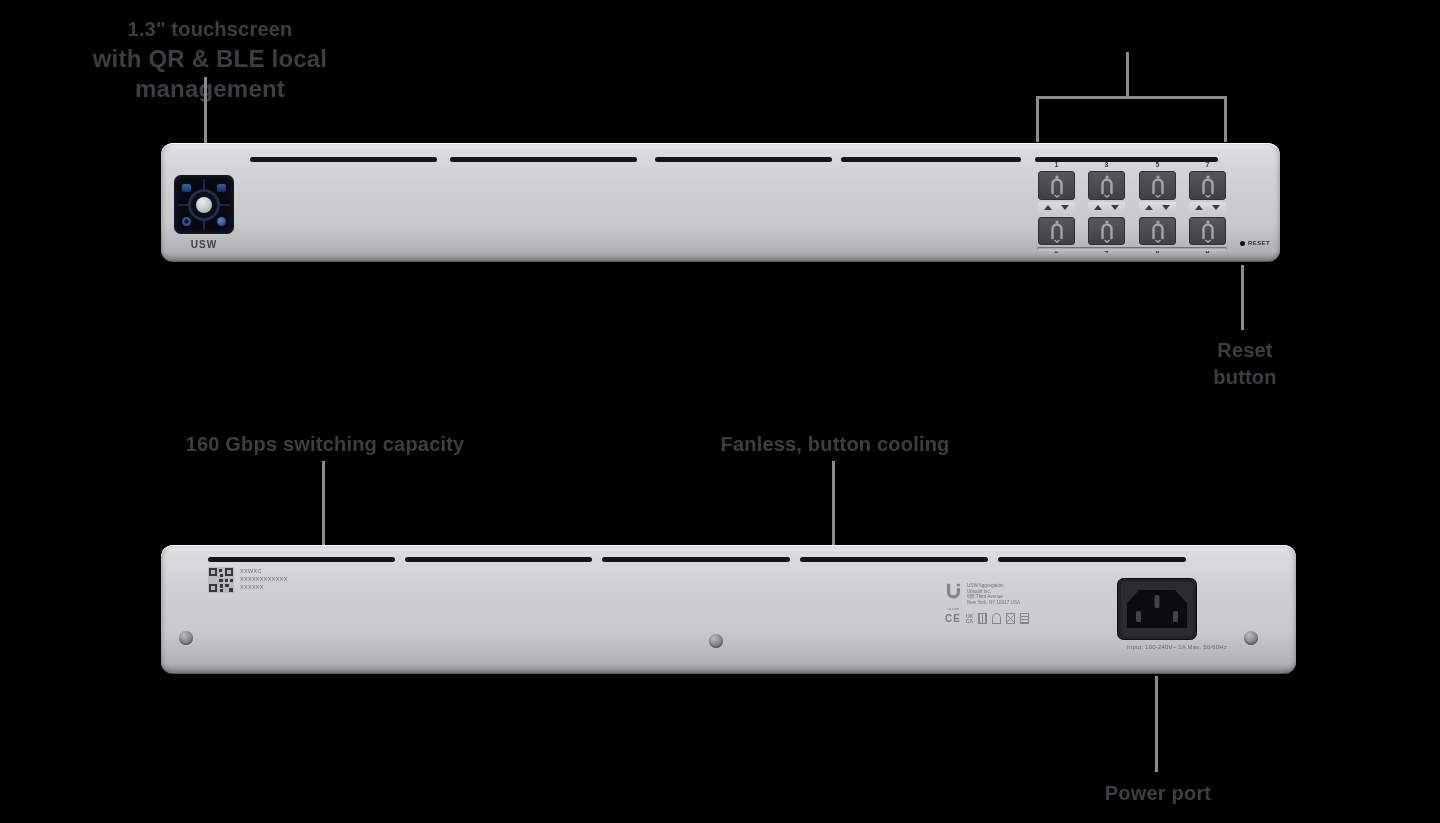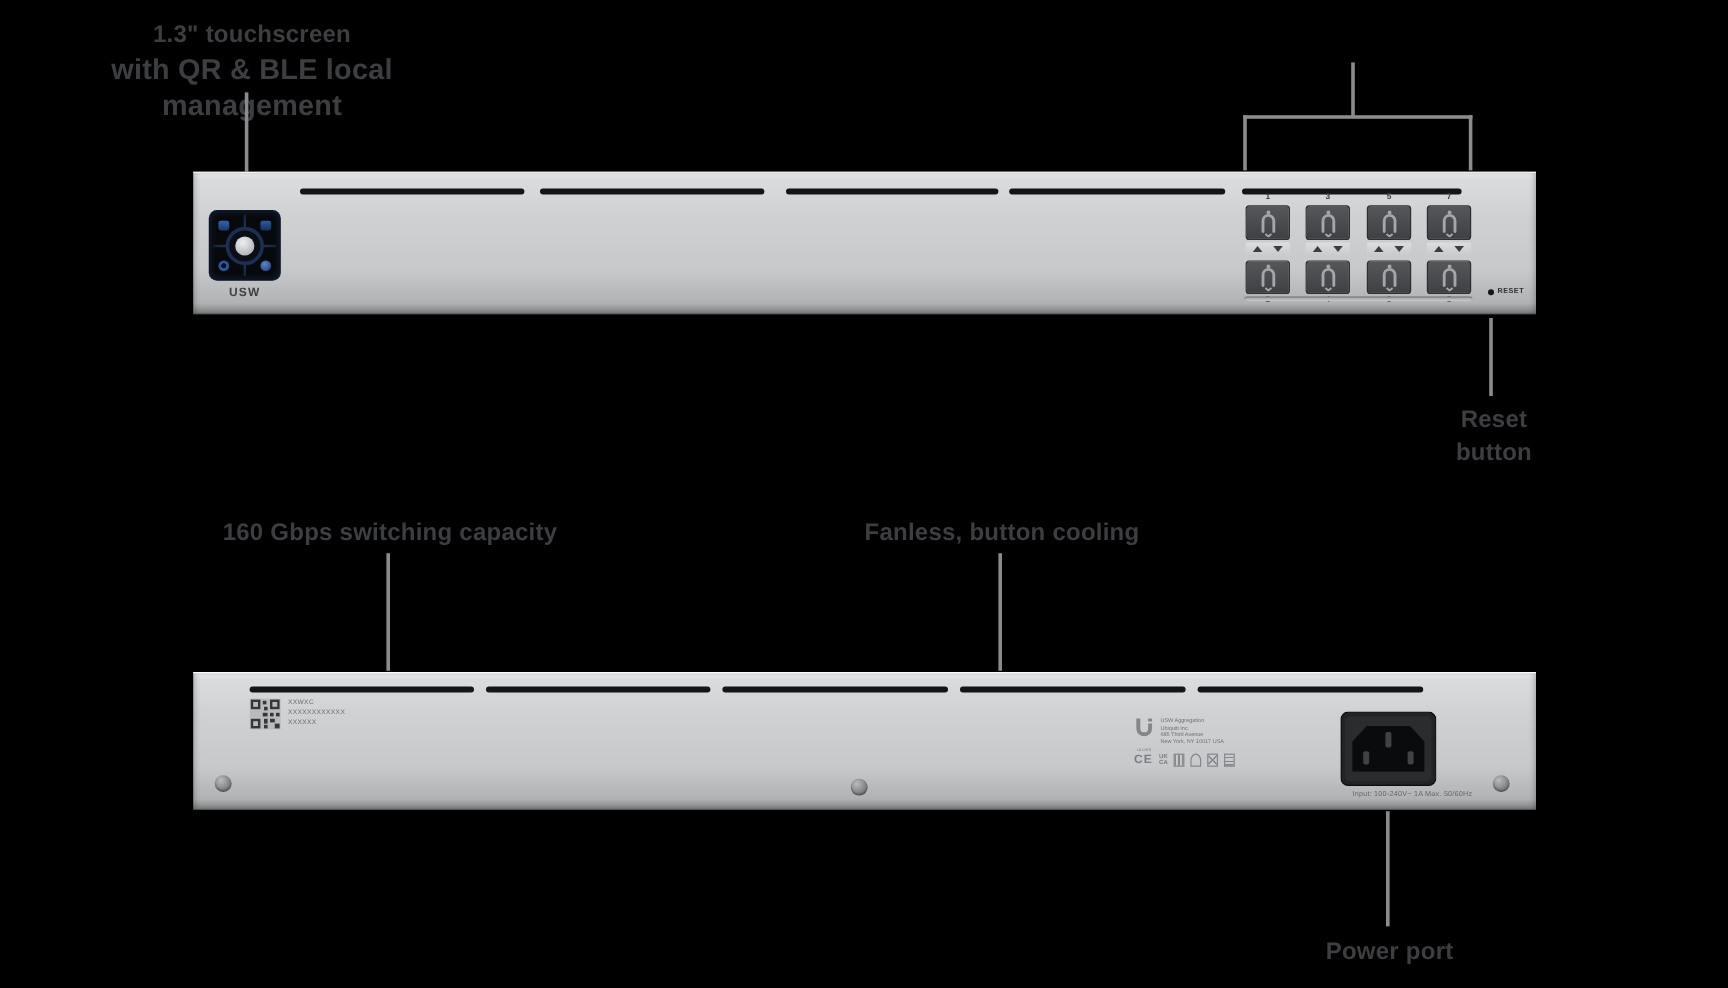--- a/index.html
+++ b/index.html
@@ -6,25 +6,25 @@
   .stage{position:relative;width:1440px;height:823px;background:#000;overflow:hidden;
          font-family:"Liberation Sans", sans-serif;}
   
   .callout{position:absolute;text-align:center;color:#3c3e41;font-weight:bold;
            font-size:20px;letter-spacing:.2px;line-height:30px;}
   .callout .sub{font-size:24px;}
   
   .cline{position:absolute;width:3px;background:#8a8b8d;}
   .cline.h{height:3px;width:auto;}
   
-  .device{position:absolute;left:161px;width:1119px;border-radius:0;
+  .device{position:absolute;left:161px;width:1119px;border-radius:12px;
           background:linear-gradient(180deg,#f1f2f3 0%,#dadcde 5%,#cfd1d3 30%,#c7c9cb 68%,#b0b2b4 92%,#808284 99%,#515355 100%);
           box-shadow:inset 0 1px 0 #fbfcfd, inset 2px 0 4px rgba(0,0,0,.18), inset -2px 0 4px rgba(0,0,0,.18);}
   .front{top:143px;height:119px;}
-  .rear{top:560px;height:115px;}
+  .rear{top:545px;height:129px;padding-left:16px;}
   .vent{position:absolute;height:5px;background:#141516;border-radius:2.5px;}
   
   .screen{position:absolute;left:13px;top:32px;width:60px;height:59px;background:#08090b;
           border-radius:7px;box-shadow:inset 0 0 7px rgba(45,80,160,.45);}
   .xh-v{position:absolute;left:50%;top:4px;bottom:4px;width:2px;margin-left:-1px;
         background:linear-gradient(#16223f,#2c447c,#16223f);}
   .xh-h{position:absolute;top:50%;left:4px;right:4px;height:2px;margin-top:-1px;
         background:linear-gradient(90deg,#16223f,#2c447c,#16223f);}
   .ring{position:absolute;left:50%;top:50%;width:26px;height:26px;margin:-16px 0 0 -16px;
         border-radius:50%;background:#0b0e15;border:3px solid #1d2e54;}

